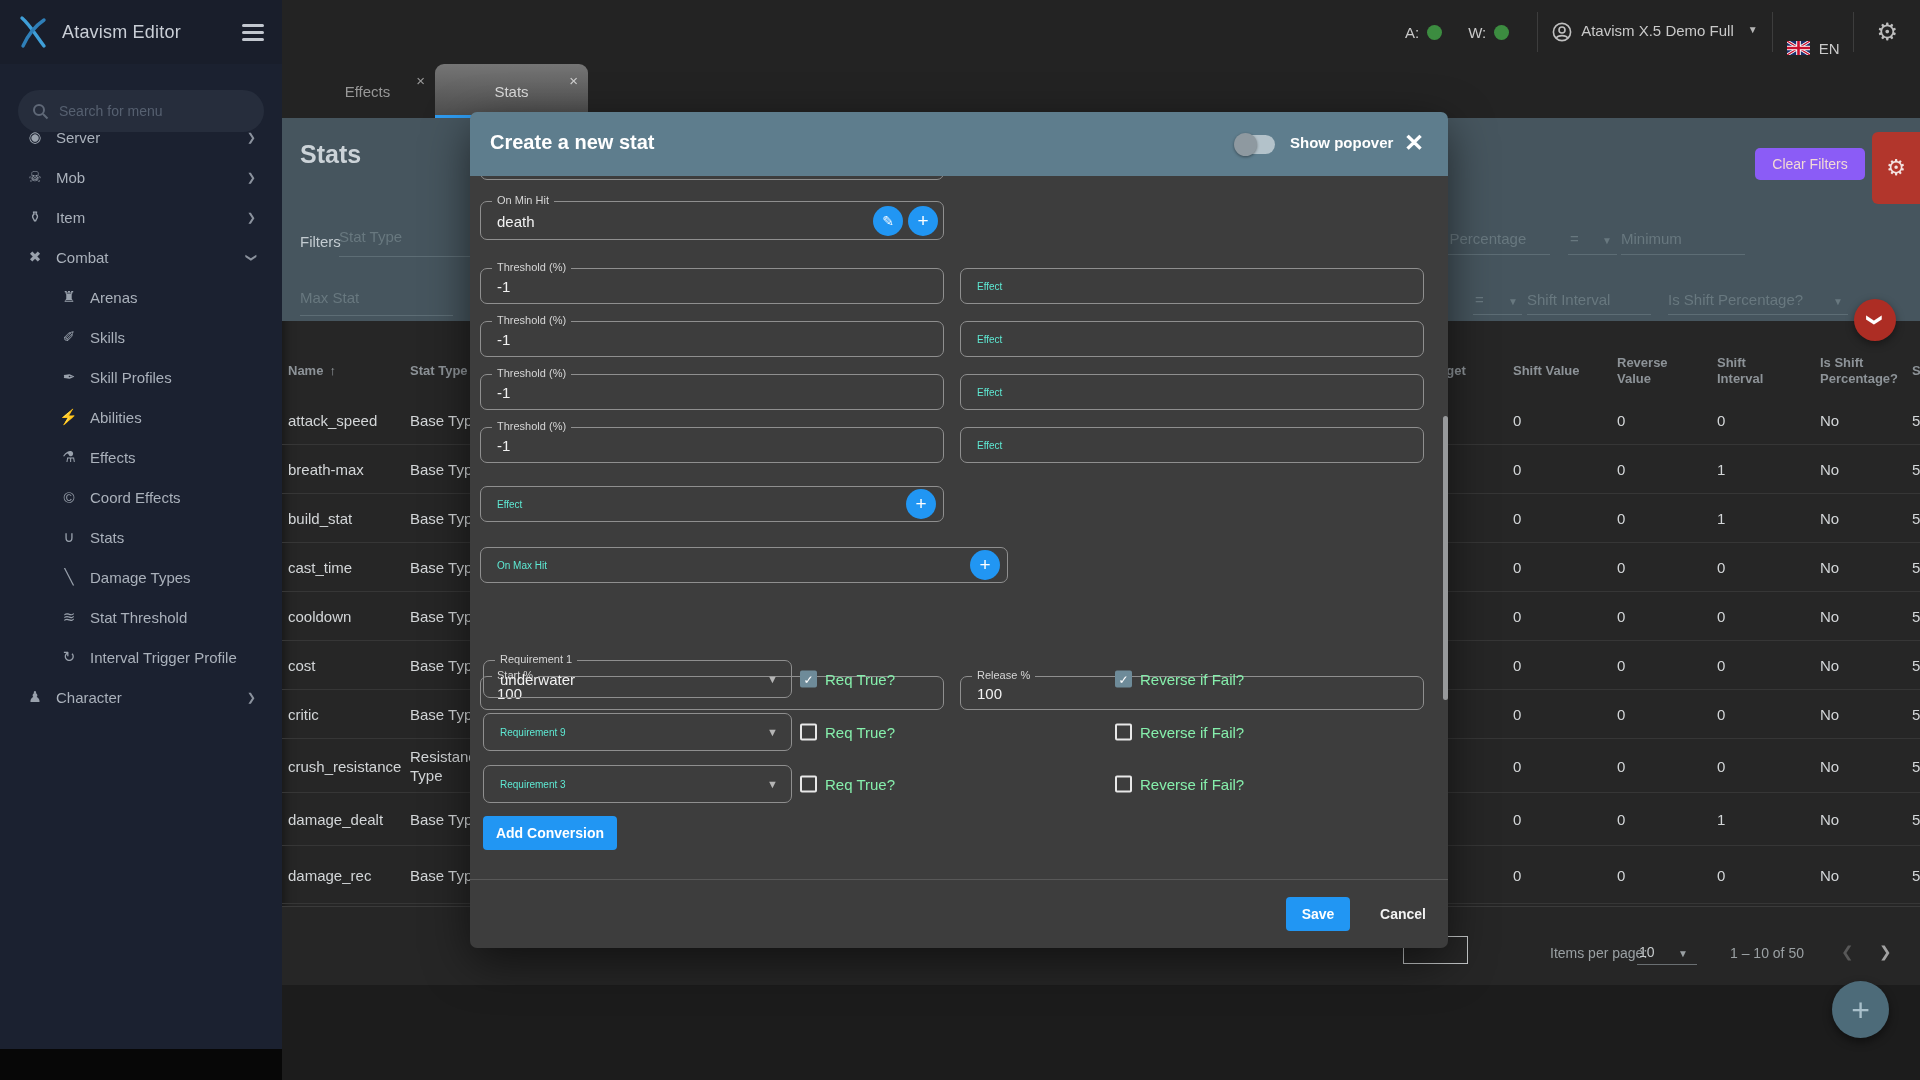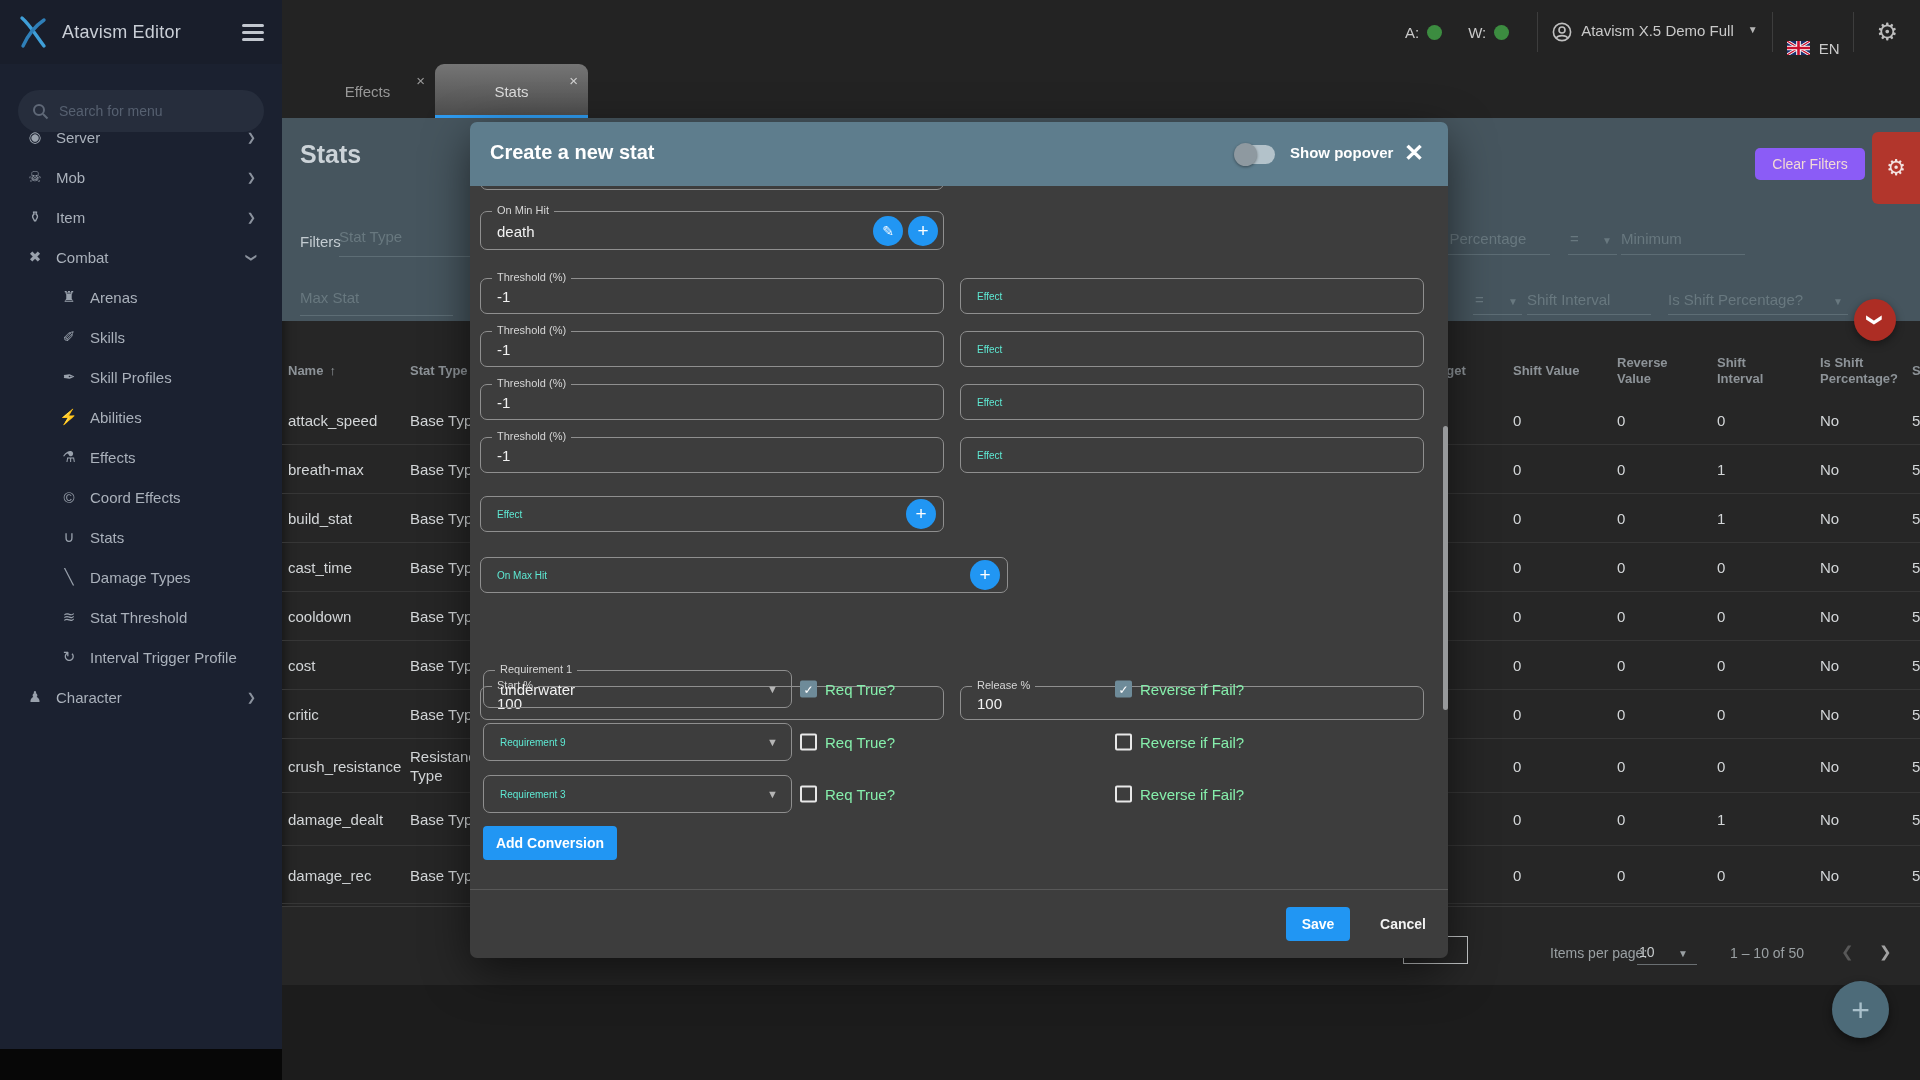--- a/index.html
+++ b/index.html
@@ -97,21 +97,21 @@
   .pp-ul  { position:absolute; left:1355px; top:57px; width:60px; height:1px; background:#6a6f72;}
   .pp-range { position:absolute; left:1448px; top:38px; }
   .pp-prev { position:absolute; left:1559px; top:36px; font-size:15px; color:#585858; cursor:default;}
   .pp-next { position:absolute; left:1597px; top:36px; font-size:15px; color:#a2a2a2; cursor:pointer;}
   .bstrip { position:absolute; left:0; top:867px; right:0; bottom:0; background:#1c1c1c; }
   .fab { position:absolute; left:1550px; top:863px; width:57px; height:57px; border-radius:50%;
     background:#4d6b79; border:none; color:#a9c0cb; font-size:32px; cursor:pointer; z-index:6;
     box-shadow:0 4px 10px rgba(0,0,0,.45); line-height:50px;}
 
   
-  .modal { position:absolute; left:470px; top:122px; width:978px; height:836px; z-index:50;
+  .modal { position:absolute; left:470px; top:112px; width:978px; height:836px; z-index:50;
     border-radius:18px; box-shadow:0 14px 45px rgba(0,0,0,.55); }
   .m-head { position:relative; height:64px; background:#5e7d8d; border-radius:7px 7px 0 0; z-index:3;}
   .m-title { position:absolute; left:20px; top:19px; color:#fff; font-size:20px; font-weight:600;}
   .m-toggle { position:absolute; left:767px; top:23px; width:38px; height:19px; border-radius:10px;
     background:#b3c2ca; cursor:pointer; }
   .m-knob { position:absolute; left:-3px; top:-2px; width:23px; height:23px; border-radius:50%;
     background:#8e99a0; box-shadow:0 1px 3px rgba(0,0,0,.4);}
   .m-toglab { position:absolute; left:820px; top:22px; color:#fff; font-size:15px; font-weight:600;}
   .m-x { position:absolute; left:934px; top:17px; color:#fff; font-size:24px; cursor:pointer; font-weight:600;}
   .m-body { position:relative; height:772px; background:#3d3d3d; border-radius:0 0 7px 7px; overflow:hidden; z-index:2;}

